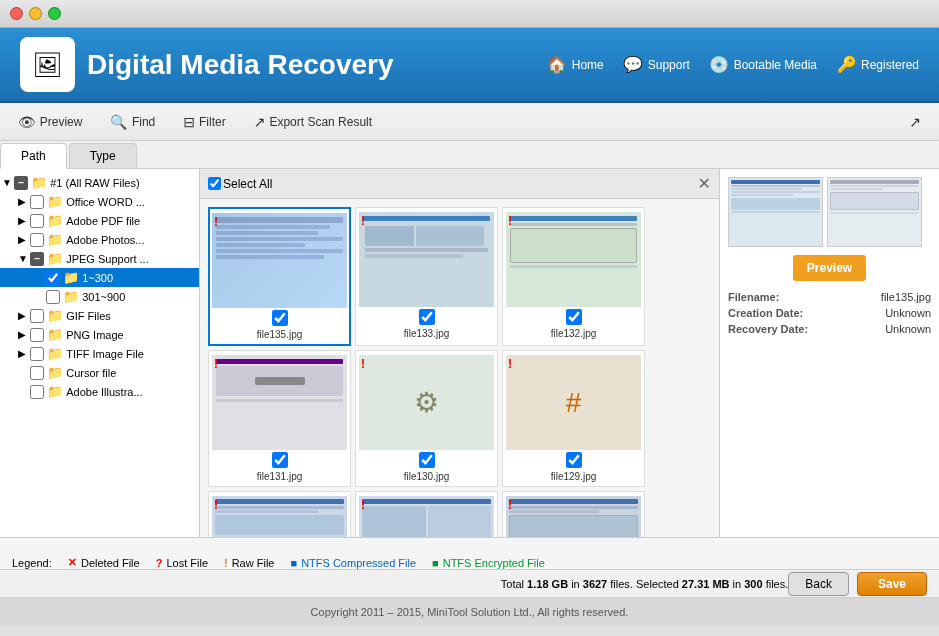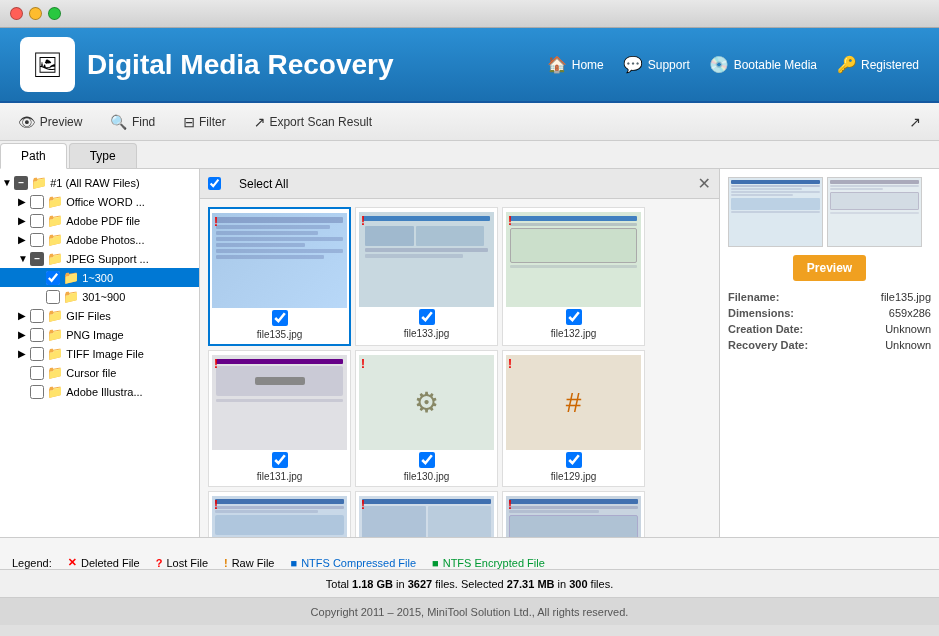--- a/index.html
+++ b/index.html
@@ -167,21 +167,21 @@
     }
     #content-header {
       background: #e8e8e8;
       padding: 5px 8px;
       display: flex;
       align-items: center;
       justify-content: space-between;
       border-bottom: 1px solid #ccc;
     }
     #select-all-area {
-      display: flex; align-items: center; gap: 18px;
+      display: flex; align-items: center; gap: 2px;
     }
     #close-btn {
       cursor: pointer; font-size: 16px; color: #666;
     }
 
     #thumbnails-container {
       flex: 1;
       overflow-y: auto;
       position: relative;
     }
@@ -290,21 +290,21 @@
     .legend-ntfs2 { color: #009933; font-weight: bold; }
 
     
     #statusbar {
       background: #f0f0f0;
       border-top: 1px solid #ccc;
       height: 28px;
       display: flex;
       align-items: center;
       padding: 0 12px;
-      justify-content: center;
+      justify-content: flex-end;
       font-size: 11px;
     }
     .status-text b { font-weight: bold; }
     .status-btns { display: flex; gap: 8px; }
     .btn-back {
       background: #e0e0e0;
       border: 1px solid #999;
       border-radius: 4px;
       padding: 4px 16px;
       cursor: pointer;
@@ -654,24 +654,20 @@
           <div style="height:2px;background:rgba(0,0,80,0.08);margin-top:2px;border-radius:1px;"></div>
         </div>
       </div>
     </div>
 
     <button id="preview-btn">Preview</button>
 
     <div class="meta-row">
       <span class="meta-label">Filename:</span>
       <span class="meta-value">file135.jpg</span>
-    </div>
-    <div class="meta-row">
-      <span class="meta-label">Dimensions:</span>
-      <span class="meta-value">659x286</span>
     </div>
     <div class="meta-row">
       <span class="meta-label">Creation Date:</span>
       <span class="meta-value">Unknown</span>
     </div>
     <div class="meta-row">
       <span class="meta-label">Recovery Date:</span>
       <span class="meta-value">Unknown</span>
     </div>
   </div>
@@ -699,17 +695,21 @@
   <span class="legend-item">
     <span class="legend-ntfs2">■</span>
     <span style="color:#009933;">NTFS Encrypted File</span>
   </span>
 </div>
 
 <div id="statusbar">
   <div class="status-text">
     <span>Total </span><b>1.18 GB</b><span> in </span><b>3627</b><span> files.  Selected </span><b>27.31 MB</b><span> in </span><b>300</b><span> files.</span>
   </div>
+  <div class="status-btns">
+    <button class="btn-back">Back</button>
+    <button class="btn-save">Save</button>
+  </div>
 </div>
 
 <div id="footer">
   <span>Copyright 2011 – 2015, MiniTool Solution Ltd., All rights reserved.</span>
 </div>
 
 </body></html>

